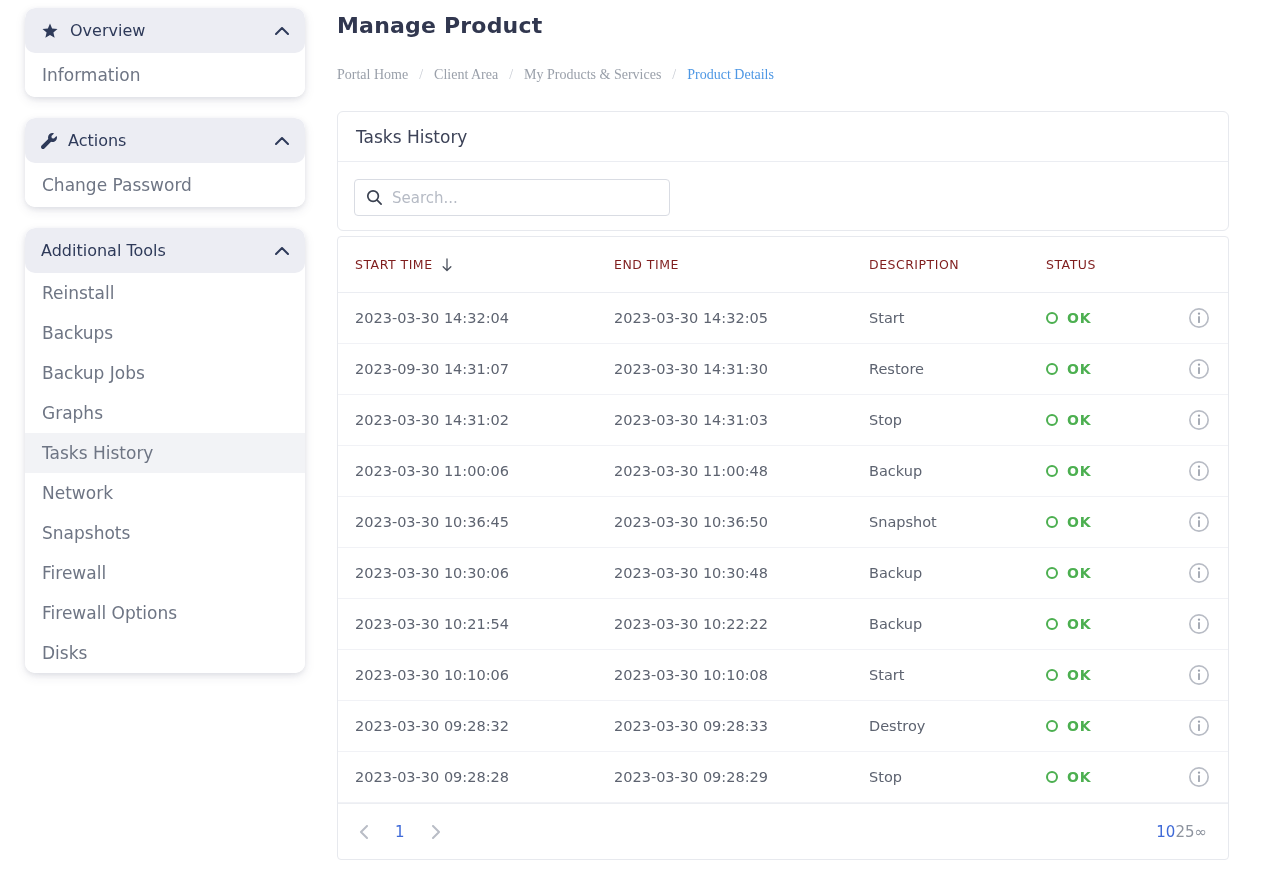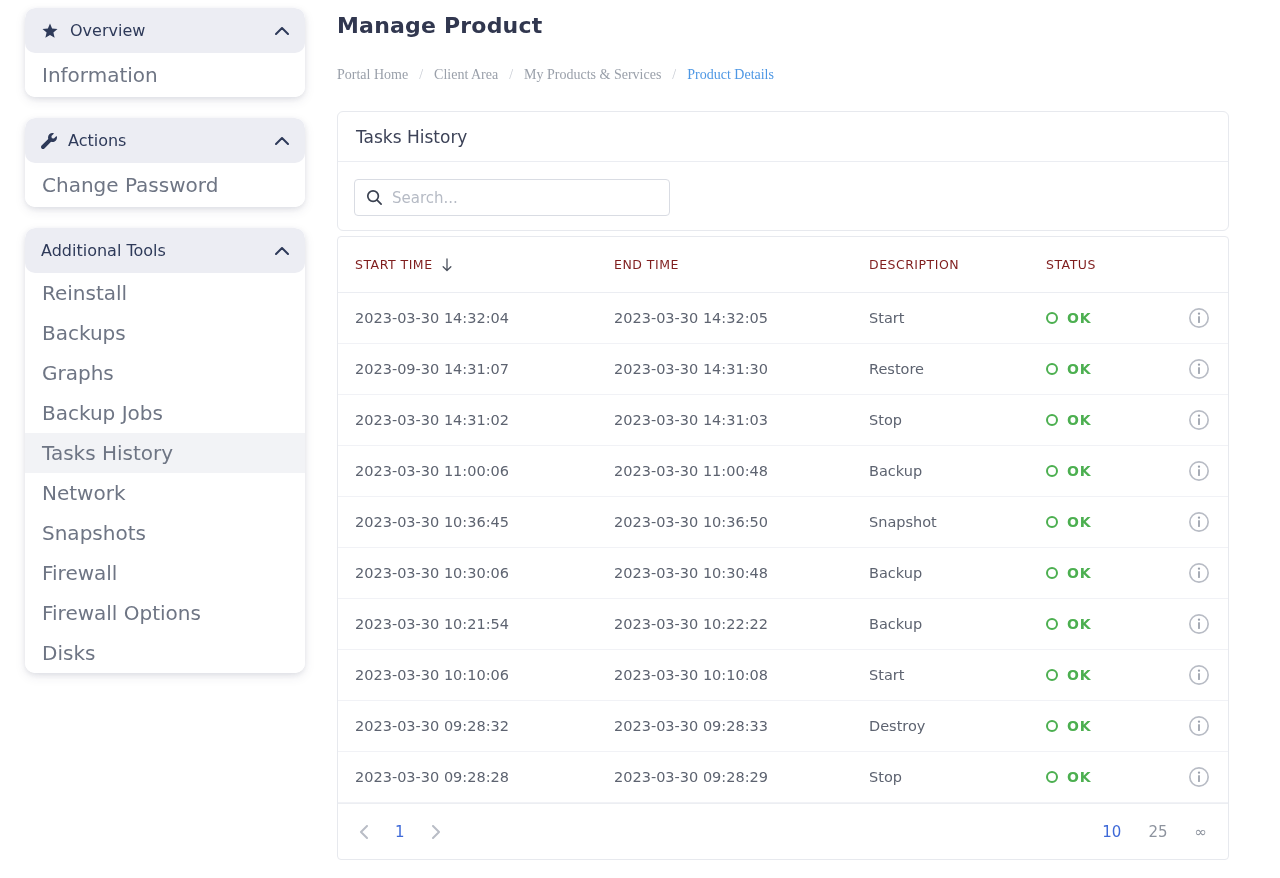--- a/index.html
+++ b/index.html
@@ -11,21 +11,21 @@
   .side-card { border-radius:10px; margin-bottom:21px;
     box-shadow:0 2px 5px rgba(45,55,90,.10), 0 4px 12px rgba(45,55,90,.08);
     background:#ffffff; overflow:hidden; }
   .side-head { height:45px; background:#ecedf3; border-radius:10px;
     display:flex; align-items:center; padding:4px 16px; cursor:pointer; }
   .side-head .hicon { display:flex; align-items:center; margin-right:11px; }
   .side-title { font-size:16px; color:#2e3a59; font-weight:500; flex:1; }
   .chev { display:flex; align-items:center; }
   .side-items { background:#ffffff; }
   .side-item { height:40px; display:flex; align-items:center; padding:0 17px;
-    font-size:20px; color:#6e7584; cursor:pointer; }
+    font-size:17px; color:#6e7584; cursor:pointer; }
   .side-card.tall .side-item { height:44px; }
   .side-item.active { background:#f2f3f6; }
 
   
   .main { position:absolute; left:337px; top:0; width:892px; }
   .page-title { margin-top:13px; font-size:22px; font-weight:600; color:#31374f; letter-spacing:.2px; }
   .breadcrumb { margin-top:29px; font-size:14px; color:#9aa0aa; display:flex; align-items:center;font-family:Liberation Serif, serif; }
   .bc-sep { margin:0 11px; color:#c8ccd4; }
   .bc-item { cursor:pointer; }
   .bc-item.active { color:#4d97e4; }
@@ -53,21 +53,21 @@
   .ring { width:12px; height:12px; border:2px solid #4caf50; border-radius:50%;
     display:inline-block; margin-right:9px; flex:none; }
   .ok-label { font-size:14px; font-weight:600; letter-spacing:.8px; color:#4caf50; }
   .info-cell { justify-self:end; display:flex; align-items:center; cursor:pointer; }
 
   .pagination { height:56px; display:flex; align-items:center; justify-content:space-between;
     padding:0 21px; border-top:1px solid #eceef2; }
   .pg-left { display:flex; align-items:center; gap:27px; }
   .pg-btn { display:flex; align-items:center; cursor:pointer; }
   .pg-num { font-size:15px; color:#3f6ad8; cursor:pointer; }
-  .pg-right { display:flex; align-items:center; gap:27px; }
+  .pg-right { display:flex; align-items:center; }
   .psize { font-size:15px; color:#8d939e; cursor:pointer; }
   .psize.active { color:#3f6ad8; }
 </style>
 </head>
 <body>
 
 <aside class="sidebar">
 
   <section class="side-card tall">
     <div class="side-head">
@@ -112,22 +112,22 @@
       <span class="side-title">Additional Tools</span>
       <span class="chev">
         <svg width="14" height="8" viewBox="0 0 14 8">
             <path d="M1 7 L7 1 L13 7" stroke="#2e3a59" stroke-width="2" fill="none" stroke-linecap="round" stroke-linejoin="round"></path>
           </svg>
       </span>
     </div>
     <div class="side-items">
         <div class="side-item">Reinstall</div>
         <div class="side-item">Backups</div>
+        <div class="side-item">Backup Jobs</div>
         <div class="side-item">Graphs</div>
-        <div class="side-item">Backup Jobs</div>
         <div class="side-item active">Tasks History</div>
         <div class="side-item">Network</div>
         <div class="side-item">Snapshots</div>
         <div class="side-item">Firewall</div>
         <div class="side-item">Firewall Options</div>
         <div class="side-item">Disks</div>
       </div>
   </section>
 
 </aside>

